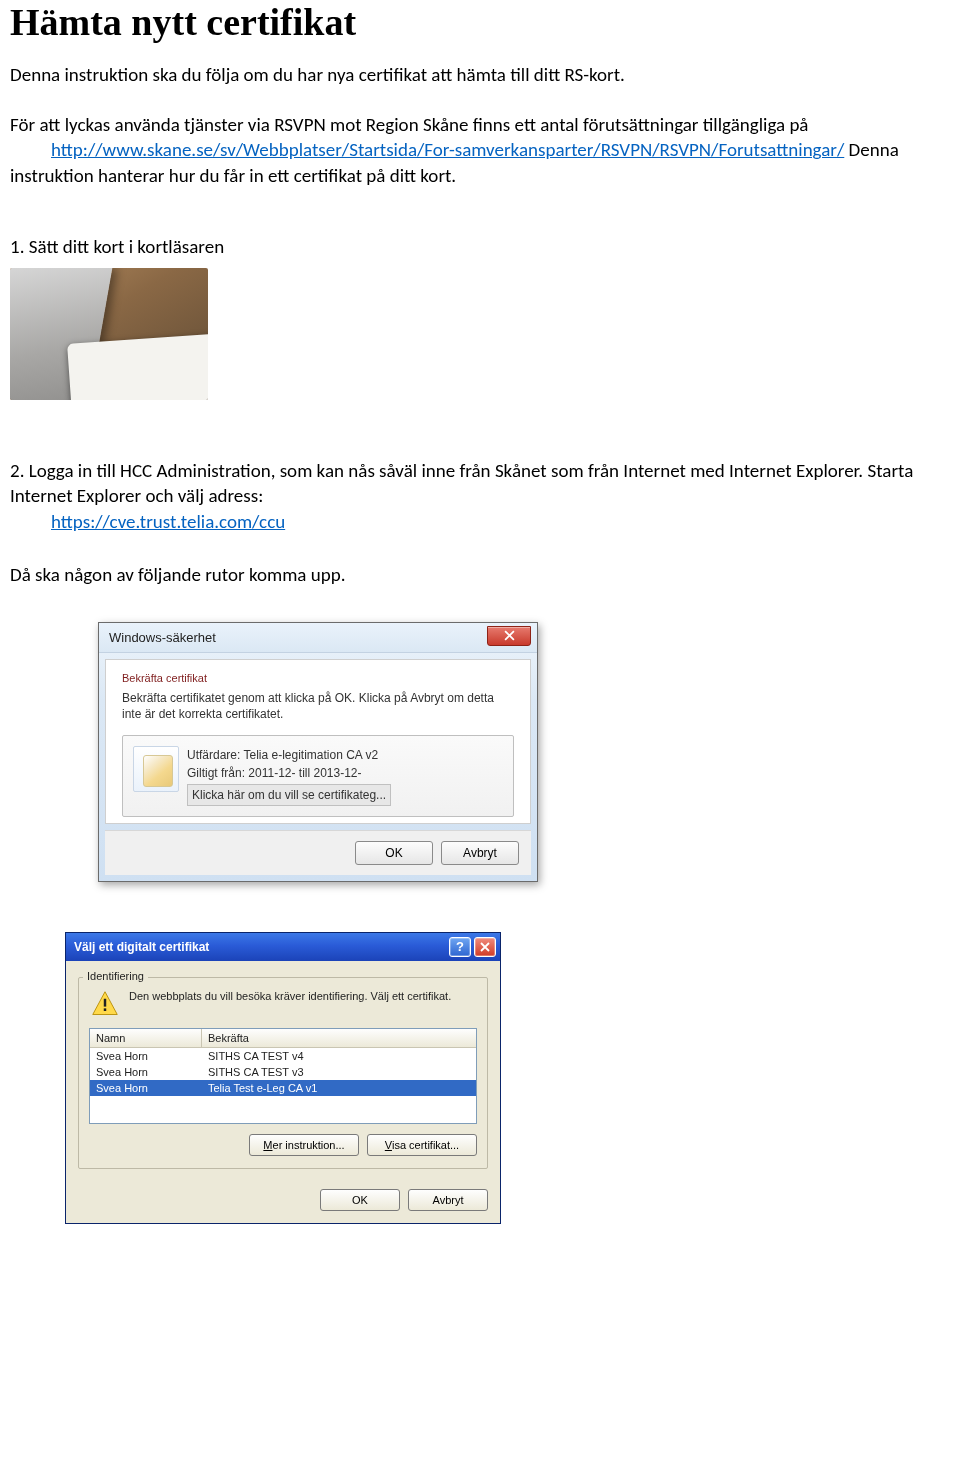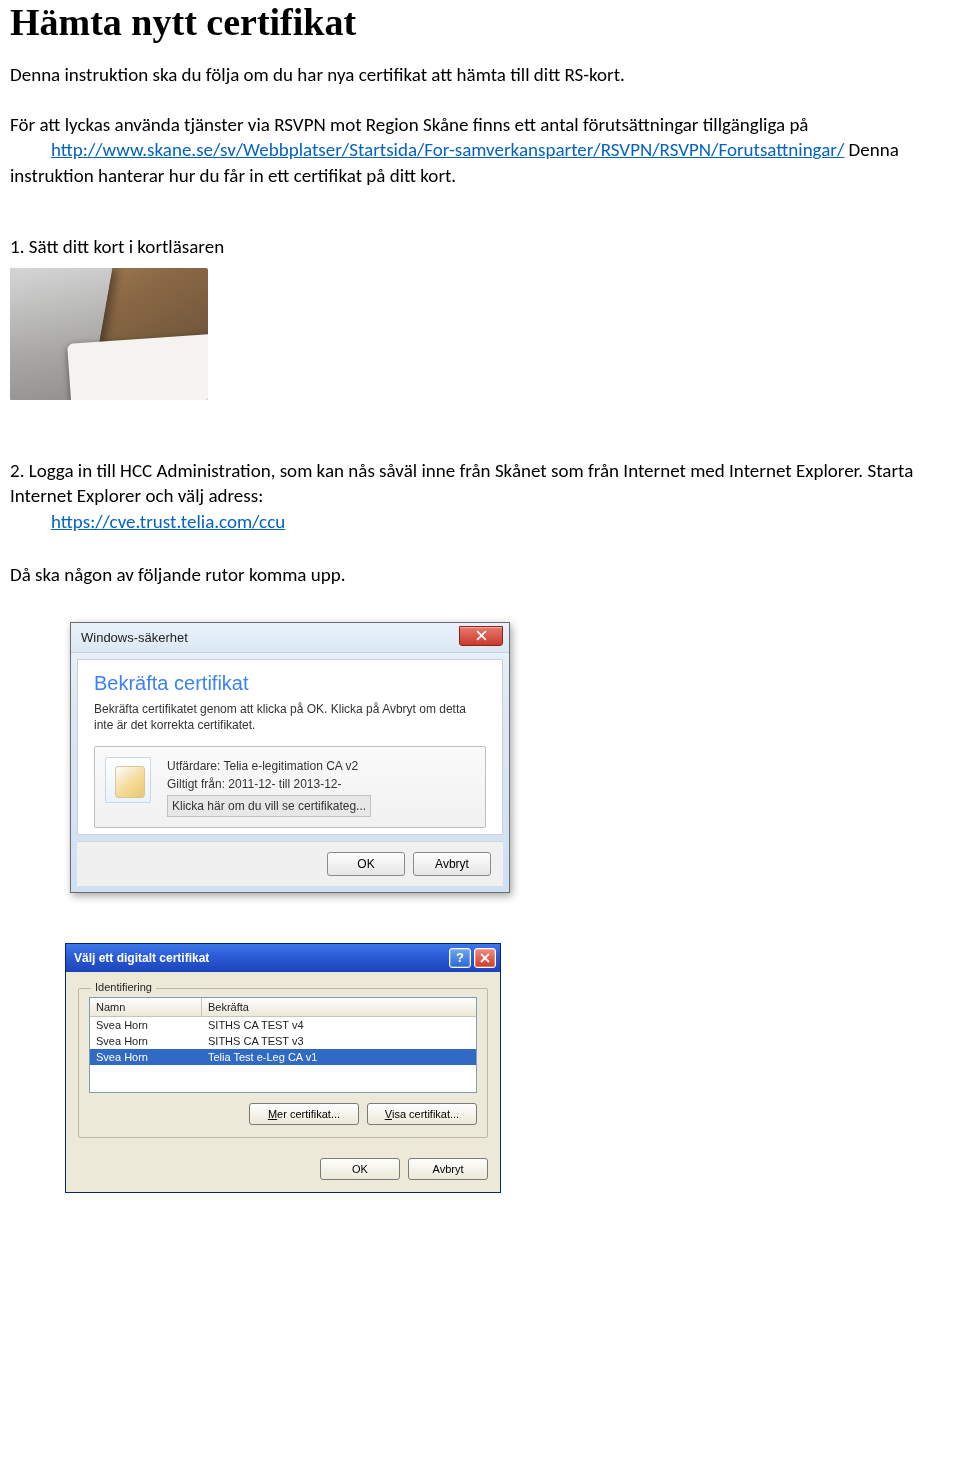--- a/index.html
+++ b/index.html
@@ -42,21 +42,21 @@
       transform:rotate(-4deg);
       box-shadow:0 2px 6px rgba(0,0,0,.5);
     }
     .spacer-sm { height: 18px; }
     .spacer-md { height: 28px; }
     .spacer-lg { height: 40px; }
 
     
     .win7 {
       width: 440px;
-      margin-left: 60px;
+      margin-left: 88px;
       border: 1px solid #6b6b6b;
       box-shadow: 2px 3px 8px rgba(0,0,0,.35);
       background: linear-gradient(#eef5fb,#dbe8f5 30%,#cfe0f2);
       font-family: "Segoe UI", Tahoma, sans-serif;
     }
     .win7-titlebar {
       height: 30px;
       background: linear-gradient(#e9f2fb,#dbe8f4);
       display:flex; align-items:center; justify-content:space-between;
       padding: 0 0 0 10px;
@@ -67,25 +67,25 @@
       width:44px; height:20px;
       background:linear-gradient(#e77a6e,#c83a2c);
       border:1px solid #8e2216;
       border-radius:0 0 3px 3px;
       display:flex;align-items:center;justify-content:center;
       margin-right:6px; margin-top:-4px;
       box-shadow:inset 0 1px 0 rgba(255,255,255,.4);
     }
     .win7-close svg { width:11px; height:11px; }
     .win7-body { background:#fff; margin:6px; padding:12px 16px 6px 16px; border:1px solid #cfcfcf; }
-    .win7-h { color:#3b82f6; font-size:20px; margin-bottom:6px; }
+    .win7-h { color:#7f1d1d; font-size:11px; margin-bottom:6px; }
     .win7-sub { font-size:12px; color:#333; line-height:1.35; margin-bottom:12px; }
     .cert-box {
       border:1px solid #bfbfbf; border-radius:2px;
-      padding:10px; display:flex; gap:16px; align-items:flex-start;
+      padding:10px; display:flex; gap:8px; align-items:flex-start;
       background:linear-gradient(#fafafa,#f1f1f1);
     }
     .cert-icon {
       width:46px; height:46px;
       border:1px solid #c9d6e6; border-radius:2px;
       background:linear-gradient(#fff,#eaf2fb);
       position:relative;
     }
     .cert-icon::after{
       content:""; position:absolute; left:9px; top:8px;
@@ -135,21 +135,21 @@
     }
     .xp-help { background:linear-gradient(#6fa6f2,#2f66d1); color:#fff; font-weight:bold; font-size:13px;}
     .xp-close-btn { background:linear-gradient(#f08b7d,#d13b26); }
     .xp-close-btn svg{width:10px;height:10px;}
     .xp-body { padding: 10px 12px 12px 12px; font-size:11px; color:#222; }
     .xp-group {
       border:1px solid #bdb9a6; border-radius:2px;
       padding:8px 10px 12px 10px; position:relative; margin-top:6px;
     }
     .xp-legend {
-      position:absolute; top:-8px; left:12px;
+      position:absolute; top:-8px; left:4px;
       background:#ece9d8; padding:0 4px; font-size:11px;
     }
     .xp-msg { display:flex; gap:10px; align-items:flex-start; margin:4px 0 10px 2px; }
     .warn-icon { width:28px; height:28px; position:relative; flex:none; }
     .warn-icon svg{width:28px;height:28px;}
     .xp-list {
       border:1px solid #7f9db9; background:#fff; height:96px;
       overflow:hidden;
     }
     .xp-list-header {
@@ -235,40 +235,50 @@
         <div class="xp-tb-btn xp-close-btn">
           <svg viewBox="0 0 10 10">
               <path d="M1 1 L9 9 M9 1 L1 9" stroke="#fff" stroke-width="1.8"></path>
             </svg>
         </div>
       </div>
     </div>
     <div class="xp-body">
       <div class="xp-group">
         <span class="xp-legend">Identifiering</span>
+        <div class="xp-msg">
+          <span class="warn-icon">
+            <svg viewBox="0 0 32 32">
+                <polygon points="16,2 30,28 2,28" fill="#ffd94a" stroke="#b38900" stroke-width="1"></polygon>
+                <rect x="14.6" y="10" width="2.8" height="9" fill="#222"></rect>
+                <rect x="14.6" y="21" width="2.8" height="3" fill="#222"></rect>
+              </svg>
+          </span>
+          <span>Den webbplats du vill besöka kräver identifiering. Välj ett certifikat.</span>
+        </div>
         <div class="xp-list">
           <div class="xp-list-header">
             <div class="xp-col c1">Namn</div>
             <div class="xp-col c2">Bekräfta</div>
           </div>
           <div class="xp-row">
             <div class="xp-col c1">Svea Horn</div>
             <div class="xp-col c2">SITHS CA TEST v4</div>
           </div>
           <div class="xp-row">
             <div class="xp-col c1">Svea Horn</div>
             <div class="xp-col c2">SITHS CA TEST v3</div>
           </div>
           <div class="xp-row sel">
             <div class="xp-col c1">Svea Horn</div>
             <div class="xp-col c2">Telia Test e-Leg CA v1</div>
           </div>
         </div>
         <div class="xp-btnrow">
-          <button class="xp-btn"><span class="u">M</span><span>er certifikat...</span></button>
+          <button class="xp-btn"><span class="u">M</span><span>er instruktion...</span></button>
           <button class="xp-btn"><span class="u">V</span><span>isa certifikat...</span></button>
         </div>
       </div>
     </div>
     <div class="xp-bottom">
       <button class="xp-btn">OK</button>
       <button class="xp-btn">Avbryt</button>
     </div>
   </div>
 

